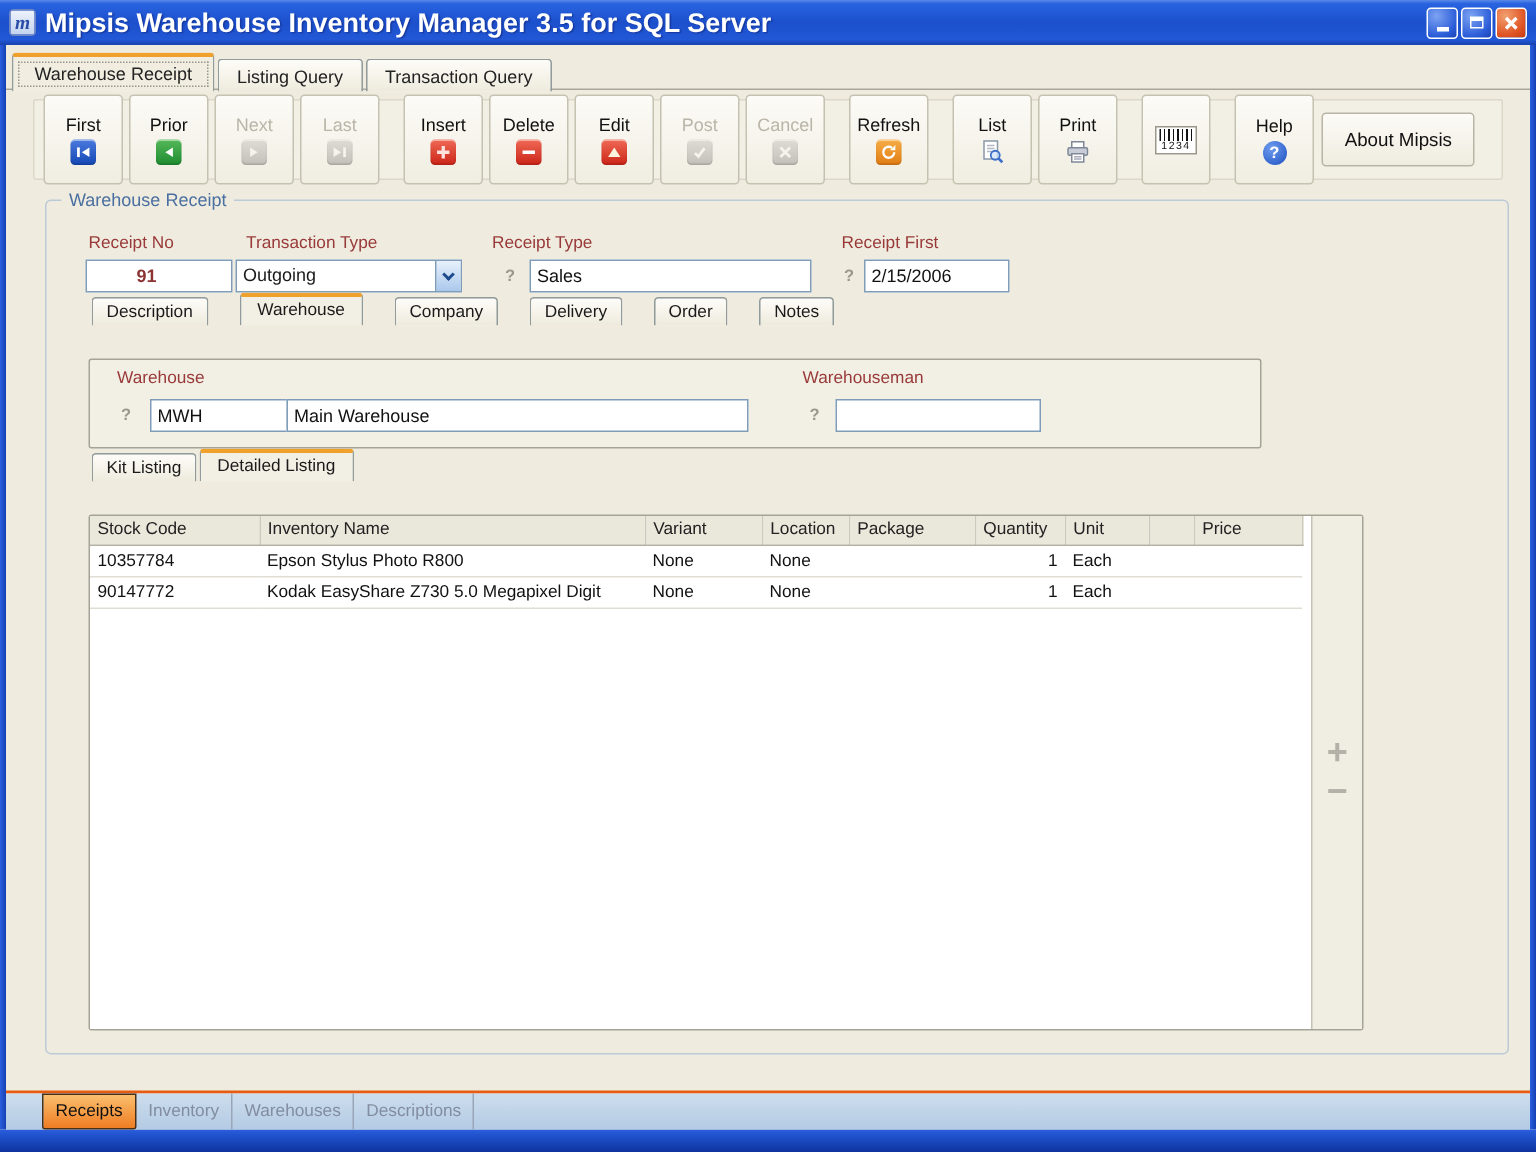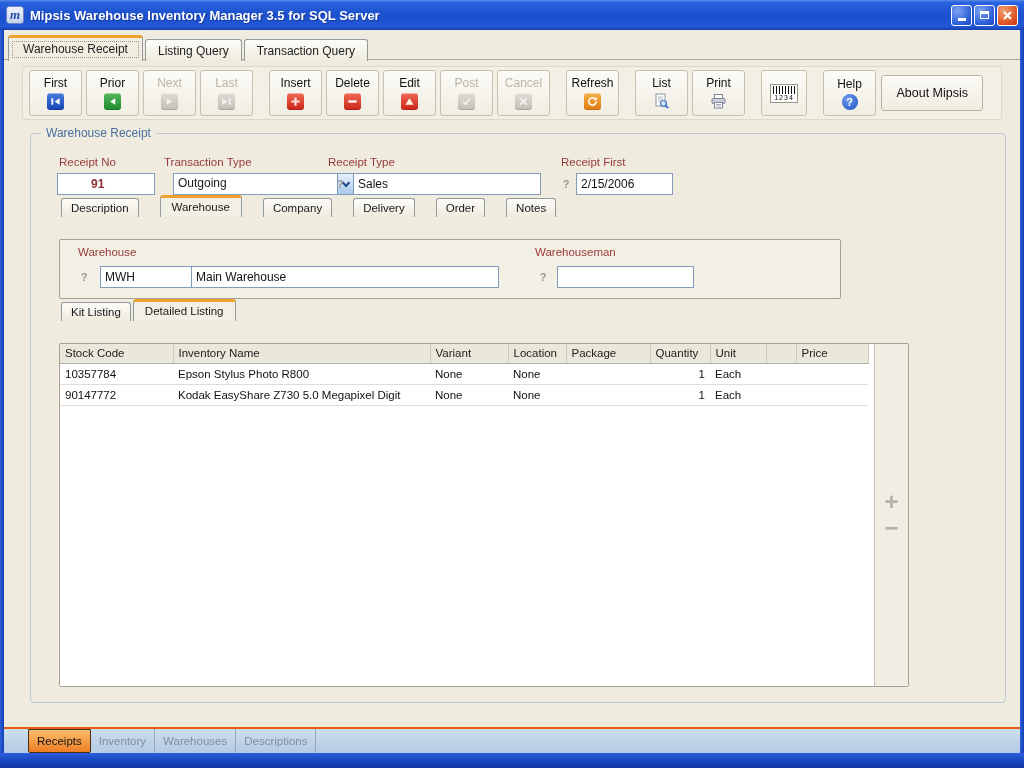--- a/index.html
+++ b/index.html
@@ -13,21 +13,21 @@
     background:linear-gradient(180deg,#5a8ae8 0%,#2963e0 8%,#1c50cc 50%,#2257d6 88%,#1742ae 100%);
     display:flex; align-items:center; padding:0 6px; }
   .frame-left  { position:absolute; left:0;    top:30px; width:4px;  height:723px; background:linear-gradient(90deg,#2b5ede,#1540b4); }
   .frame-right { position:absolute; left:1020px; top:30px; width:4px; height:723px; background:linear-gradient(90deg,#2b5ede,#1540b4); }
   .frame-bottom{ position:absolute; left:0; top:753px; width:1024px; height:15px;
     background:linear-gradient(180deg,#2b5ede 0%,#1c4cc4 40%,#0f34a0 100%); }
 
   .app-icon { width:18px; height:18px; border-radius:3px; background:linear-gradient(#eef3fc,#c3d2ef);
     border:1px solid #6d84c0; color:#2a4ea8; font:italic bold 13px "Liberation Serif",serif;
     display:flex; align-items:center; justify-content:center; margin-right:6px; }
-  .title-text { color:#fff; font-weight:bold; font-size:13px; text-shadow:1px 1px 1px #16379c; flex:1; }
+  .title-text { color:#fff; font-weight:bold; font-size:18px; text-shadow:1px 1px 1px #16379c; flex:1; }
   .win-btns { display:flex; gap:2px; }
   .wbtn { width:21px; height:21px; border-radius:3px; border:1px solid #fff;
     display:flex; align-items:center; justify-content:center; }
   .wbtn.blue { background:radial-gradient(circle at 30% 25%,#7da3f2,#2a5cd8 70%,#1b43b4); }
   .wbtn.red  { background:radial-gradient(circle at 30% 25%,#f2a070,#e05424 65%,#c23a12); }
   .glyph-min { width:8px; height:3px; background:#fff; margin-top:9px; }
   .glyph-max { width:9px; height:8px; border:1px solid #fff; border-top:3px solid #fff; }
 
   
   .main-tabs { position:absolute; left:8px; top:35px; display:flex; align-items:flex-end; gap:2px; z-index:3; }
@@ -35,21 +35,21 @@
   .xtab { border:1px solid #919b9c; border-bottom:none; border-radius:3px 3px 0 0;
     background:linear-gradient(#fdfcf8,#eeebdd); padding:4px 12px 3px; font-size:12px; color:#222;
     position:relative; z-index:2; }
   .xtab.active { background:#f1eee1; border-top:3px solid #f0a12c; padding:4px 14px 5px; z-index:4; }
   .xtab.active .focus-dots { position:absolute; inset:3px; border:1px dotted #99968a; pointer-events:none; }
 
   
   .toolbar { position:absolute; left:22px; top:66px; width:980px; height:54px;
     background:#f2efe4; border:1px solid #dcd8ca; border-radius:2px;
     display:flex; align-items:center; padding:0 6px; }
-  .tbtn { width:53px; height:46px; background:linear-gradient(#fcfbf7,#f0ede1);
+  .tbtn { width:53px; height:60px; background:linear-gradient(#fcfbf7,#f0ede1);
     border:1px solid #c6c2b2; border-radius:3px; margin-right:4px;
     display:flex; flex-direction:column; align-items:center; justify-content:center; gap:3px;
     font-size:12px; color:#111; }
   .tbtn.grp { margin-left:12px; }
   .tbtn.disabled { color:#b9b5a8; }
   .icn { width:17px; height:17px; border-radius:3px; display:flex; align-items:center; justify-content:center;
     box-shadow:inset 0 1px 0 rgba(255,255,255,.45), inset 0 -1px 1px rgba(0,0,0,.15); }
   .c-blue   { background:linear-gradient(#4a7ade,#1548b4); }
   .c-green  { background:linear-gradient(#55b858,#1e8c30); }
   .c-red    { background:linear-gradient(#ef6a55,#cc2418); }
@@ -277,21 +277,21 @@
     <div class="about-btn">About Mipsis</div>
   </div>
 
   <div class="groupbox">
     <div class="group-legend">Warehouse Receipt</div>
 
     <div class="fld-label" style="left:28px; top:22px;">Receipt No</div>
     <input class="fld-input req" style="left: 26px; top: 39px; width: 98px; padding-left: 33px;" value="91">
 
     <div class="fld-label" style="left:133px; top:22px;">Transaction Type</div>
-    <div class="combo" style="left:142px; top:39px; width:182px;gap:34px;">
+    <div class="combo" style="left:126px; top:39px; width:151px;gap:34px;">
       <div class="combo-text">Outgoing</div>
       <div class="combo-btn">
           <div class="chev"></div>
         </div>
     </div>
 
     <div class="fld-label" style="left:297px; top:22px;">Receipt Type</div>
     <div class="hint" style="left:303px; top:44px;">?</div>
     <input class="fld-input" style="left: 322px; top: 39px; width: 188px;" value="Sales">
 

